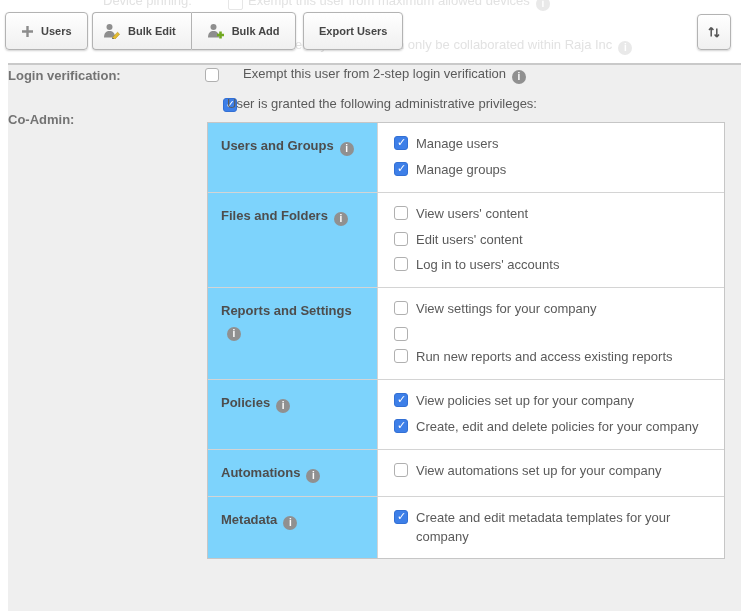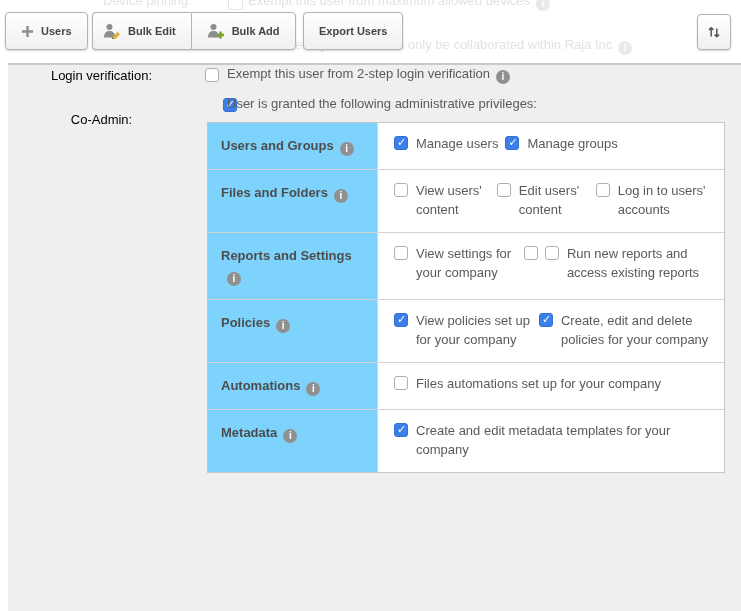--- a/index.html
+++ b/index.html
@@ -32,21 +32,21 @@
   #btn-bulk-add{border-radius:0 4px 4px 0;}
   #btn-users{left:5px;}
   #btn-export{left:303px;}
   #btn-sort{left:697px; top:14px; width:34px; height:36px; padding:0; justify-content:center;}
   .btn svg{display:block;}
   
   .content{
     position:absolute; top:63px; left:8px; right:0; bottom:0;
     background:#efefef; border-top:2px solid #c9c9c9; z-index:1;
   }
-  .form-label{position:absolute; left:0; width:187px; text-align:center; color:#000000;}
+  .form-label{position:absolute; left:0; width:187px; text-align:left; color:#737373;font-weight:bold;}
   .form-cb{position:absolute; left:197px;}
   .form-text{position:absolute; left:219px; color:#5a5a5a; white-space:nowrap;}
   .cb{
     display:inline-block; width:14px; height:14px; box-sizing:border-box;
     border:1px solid #b0b0b0; border-radius:3px; background:#fff;
     position:relative; flex:0 0 auto; margin-top:1px; cursor:pointer;
   }
   .cb.checked{background:#3d7fe8; border-color:#3370d4;}
   .cb.checked::after{
     content:"\2713"; position:absolute; left:2px; top:-1px;
@@ -60,21 +60,21 @@
   .perm-row{display:flex; border-bottom:1px solid #d4d4d4;}
   .perm-row:last-child{border-bottom:none;justify-content:flex-end;}
   .perm-label{
     width:170px; box-sizing:border-box; border-right:1px solid #d4d4d4;
     background:#7dd3fc; padding:13px 10px 13px 13px;
     font-weight:bold; color:#4d4d4d; line-height:1.55;
   }
   .perm-label .lbl{white-space:nowrap;}
   .perm-items{
     flex:1; background:#fff; padding:12px 10px 12px 16px;
-    display:flex; flex-direction:row; gap:7px;
+    display:flex; flex-direction:column; gap:7px;
   }
   .perm-item{display:flex; gap:8px; align-items:flex-start;}
   .perm-item-text{color:#5a5a5a; line-height:1.45; max-width:310px;}
 </style>
 </head>
 <body>
 
 <div class="screen">
 
   <div class="toolbar-band">
@@ -131,21 +131,21 @@
         </svg>
       </span>
     </button>
   </div>
 
   <div class="content">
 
     
     <span class="form-label" style="top:3px;">Login verification:</span>
     <span class="cb form-cb" style="top:2px;"></span>
-    <span class="form-text" style="top:1px;"><span>Exempt this user from 2-step login verification</span><span class="info-icon">i</span></span>
+    <span class="form-text" style="top:1px;margin-left:16px;"><span>Exempt this user from 2-step login verification</span><span class="info-icon">i</span></span>
 
     
     <span class="form-label" style="top:33px;margin-top:14px;">Co-Admin:</span>
     <span class="cb form-cb checked" style="top:32px;"></span>
     <span class="form-text" style="top:31px;">User is granted the following administrative privileges:</span>
 
     
     <div class="perm-table">
         <div class="perm-row">
           <div class="perm-label"><span class="lbl">Users and Groups</span><span class="info-icon">i</span></div>
@@ -204,21 +204,21 @@
               <span class="cb checked"></span>
               <span class="perm-item-text">Create, edit and delete policies for your company</span>
             </label>
           </div>
         </div>
         <div class="perm-row">
           <div class="perm-label"><span class="lbl">Automations</span><span class="info-icon">i</span></div>
           <div class="perm-items">
             <label class="perm-item">
               <span class="cb"></span>
-              <span class="perm-item-text">Files automations set up for your company</span>
+              <span class="perm-item-text">View automations set up for your company</span>
             </label>
           </div>
         </div>
         <div class="perm-row">
           <div class="perm-label"><span class="lbl">Metadata</span><span class="info-icon">i</span></div>
           <div class="perm-items">
             <label class="perm-item">
               <span class="cb checked"></span>
               <span class="perm-item-text">Create and edit metadata templates for your company</span>
             </label>

